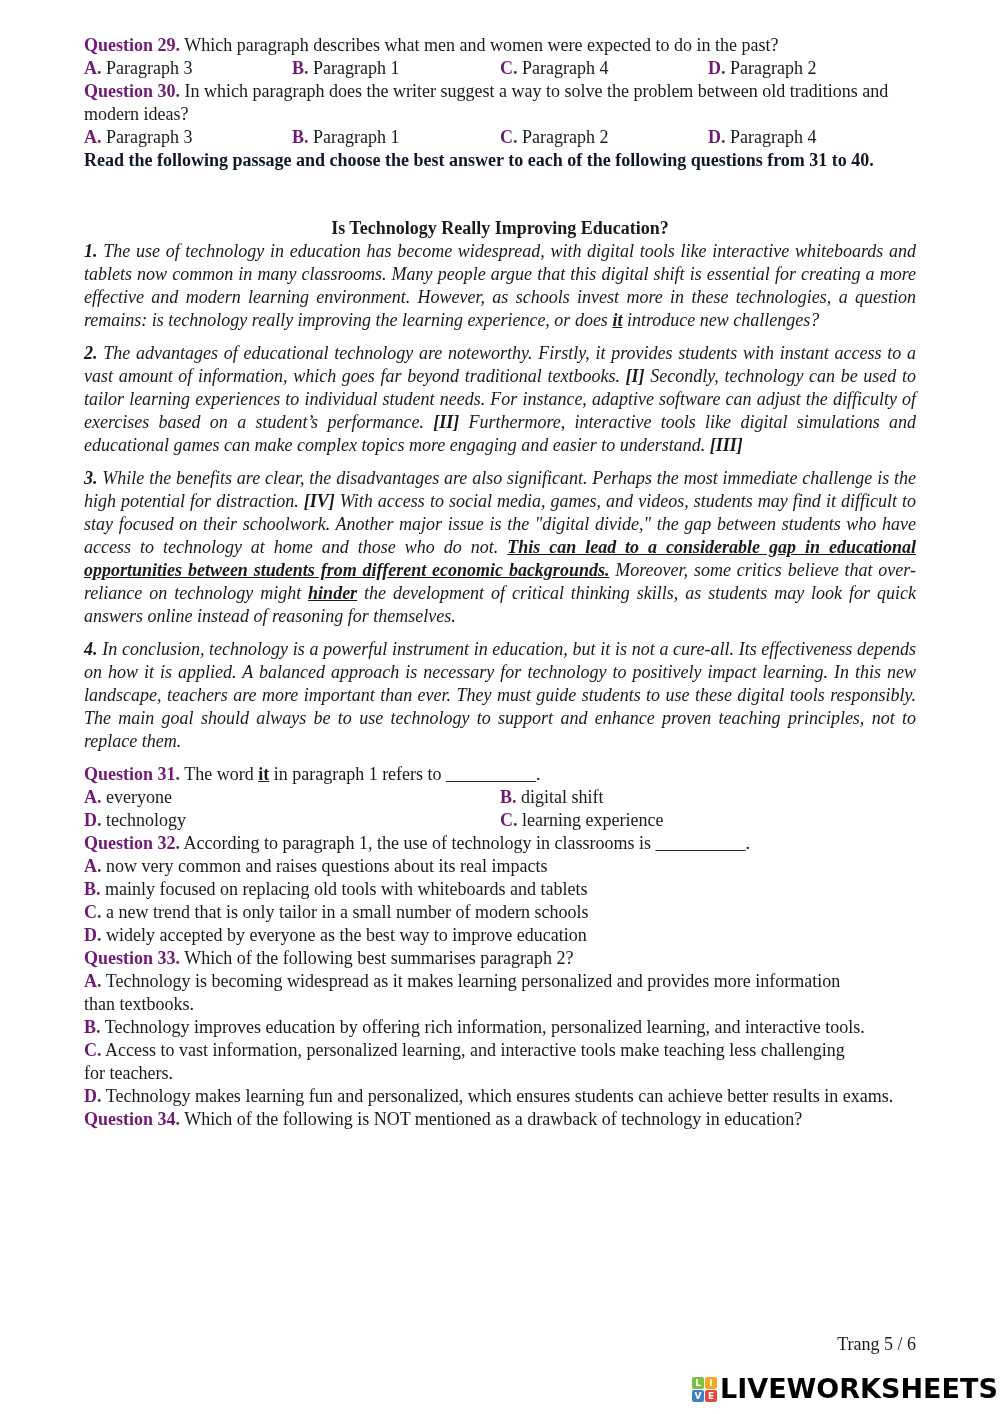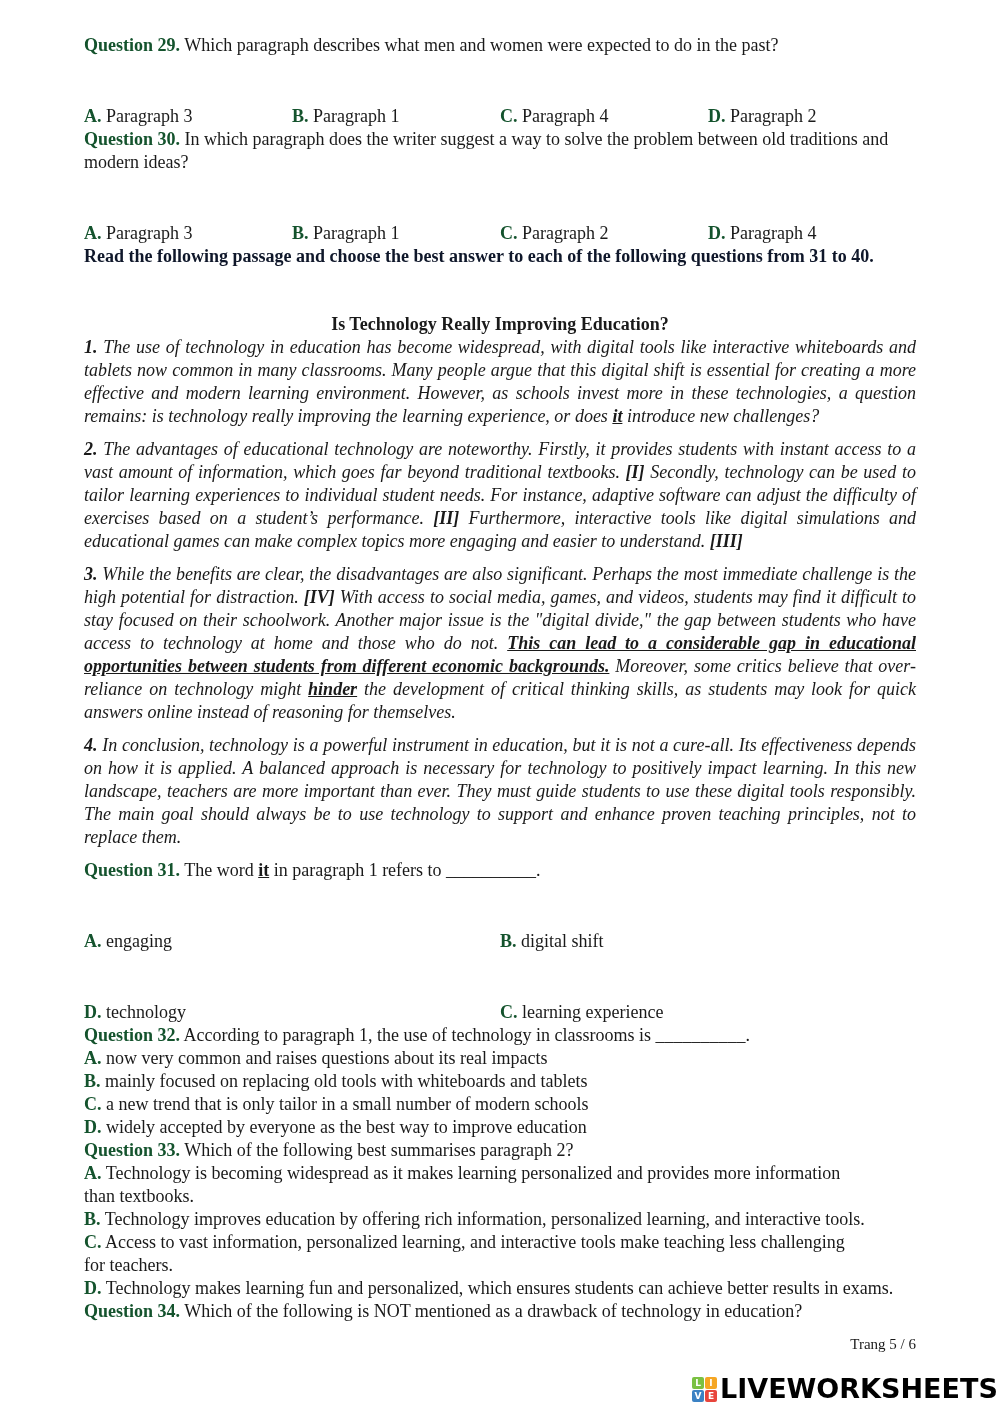--- a/index.html
+++ b/index.html
@@ -5,31 +5,31 @@
   * { box-sizing: border-box; margin: 0; padding: 0; }
   html, body { width: 1000px; height: 1414px; background: #ffffff; }
   body {
     position: relative;
     font-family: "Liberation Serif", "DejaVu Serif", serif;
     font-size: 18px;
     color: #1a1a1a;
     line-height: 23px;
   }
   .page { position: absolute; left: 84px; top: 34px; width: 832px; }
-  .q { color: #14532d; font-weight: bold; }
-  .row { display: flex; margin-top: 48px; }
+  .q { color: #701a75; font-weight: bold; }
+  .row { display: flex; }
   .opt4 { width: 210px; }
   .opt2 { width: 420px; }
   .instr { color: #0f172a; font-weight: bold; }
   .title { text-align: center; font-weight: bold; margin-top: 45px; }
   .para { text-align: justify; margin-bottom: 10px; font-style: italic; }
   .para b.num { font-weight: bold; }
   .u { text-decoration: underline; font-weight: bold; }
   .mark { font-weight: bold; }
-  .footer-page { position: absolute; right: 84px; top: 1333px; font-size: 15px; }
+  .footer-page { position: absolute; right: 84px; top: 1333px; font-size: 18px; }
   .logo { position: absolute; left: 692px; top: 1374px; display: flex; align-items: center; }
   .logo-grid { display: grid; grid-template-columns: 12px 12px; grid-template-rows: 12px 12px; gap: 1px; margin-right: 3px; }
   .logo-grid span { font-family: "DejaVu Sans", sans-serif; font-size: 9px; color: #fff; font-weight: bold; display: flex; align-items: center; justify-content: center; border-radius: 2px; line-height: 12px; }
   .logo-text { font-family: "DejaVu Sans", sans-serif; font-weight: bold; font-size: 27px; color: #000000; letter-spacing: 0px; line-height: 30px; }
 </style>
 </head>
 <body>
 
 <div class="page">
 
@@ -70,21 +70,21 @@
   </p>
 
   <p class="para">
     <b class="num">4.</b><span> In conclusion, technology is a powerful instrument in education, but it is not a cure-all. Its effectiveness depends on how it is applied. A balanced approach is necessary for technology to positively impact learning. In this new landscape, teachers are more important than ever. They must guide students to use these digital tools responsibly. The main goal should always be to use technology to support and enhance proven teaching principles, not to replace them.</span>
   </p>
 
   <div>
     <span class="q">Question 31.</span><span> The word </span><span class="u">it</span><span> in paragraph 1 refers to __________.</span>
   </div>
   <div class="row">
-    <div class="opt2"><span class="q">A.</span><span> engaging</span></div>
+    <div class="opt2"><span class="q">A.</span><span> everyone</span></div>
     <div class="opt2"><span class="q">B.</span><span> digital shift</span></div>
   </div>
   <div class="row">
     <div class="opt2"><span class="q">D.</span><span> technology</span></div>
     <div class="opt2"><span class="q">C.</span><span> learning experience</span></div>
   </div>
 
   <div>
     <span class="q">Question 32.</span><span> According to paragraph 1, the use of technology in classrooms is __________.</span>
   </div>

